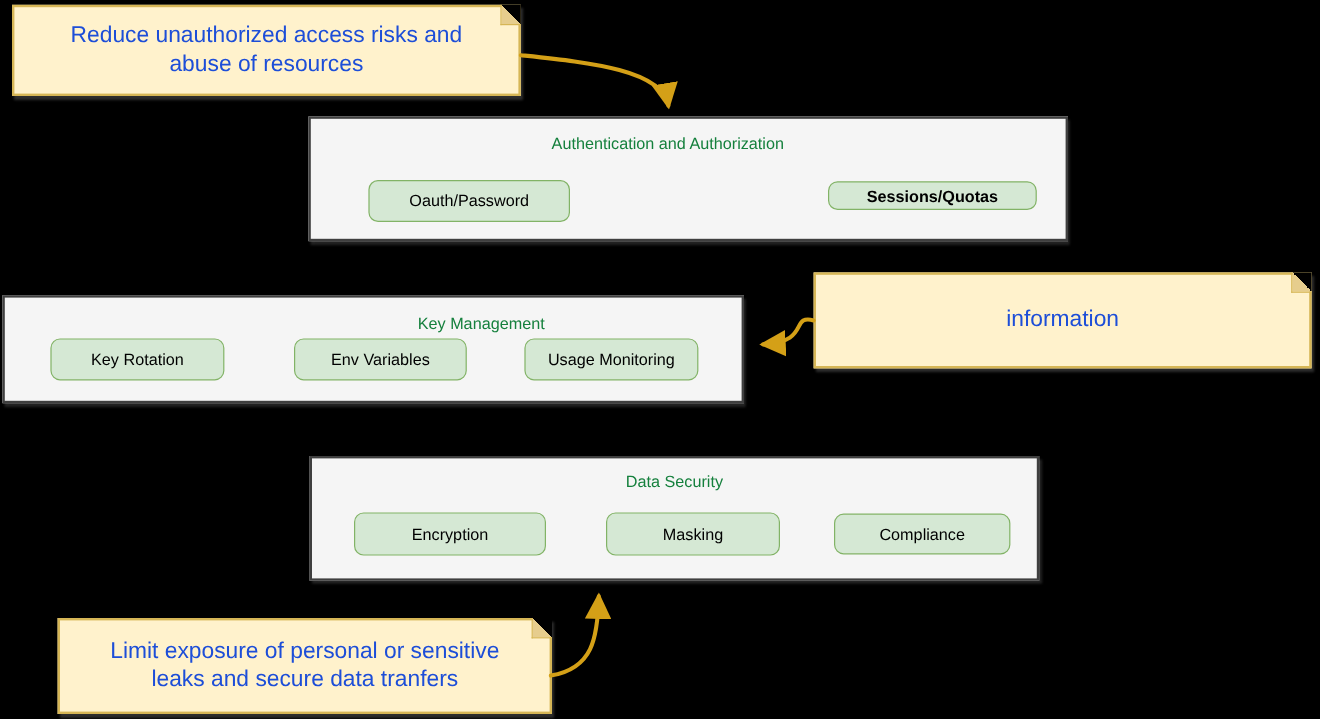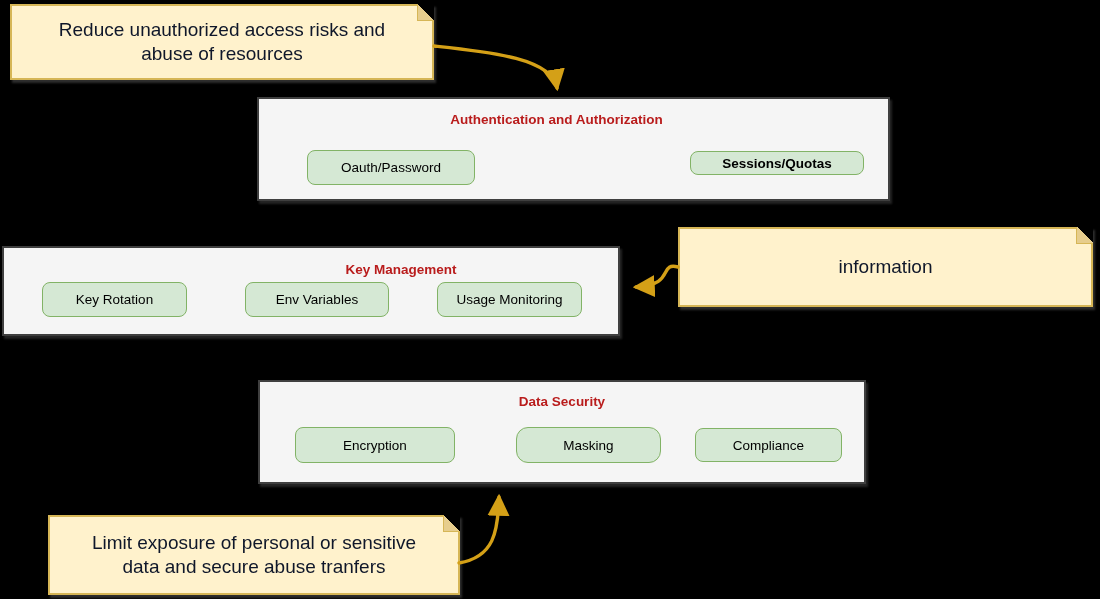--- a/index.html
+++ b/index.html
@@ -11,21 +11,21 @@
   }
   .canvas{position:absolute;inset:0;width:1100px;height:599px;}
 
   
   .note{
     position:absolute;
     background:#FFF2CC;
     border:2px solid #D6B656;
     box-shadow:2px 3px 2px rgba(130,130,130,0.35);
     display:flex;flex-direction:column;justify-content:center;align-items:center;
-    text-align:center;color:#0f172a;
+    text-align:center;color:#1d4ed8;
     font-size:19px;line-height:24px;
     box-sizing:border-box;
   }
   .note .fold{
     position:absolute;top:-2px;right:-2px;width:17px;height:17px;
     background:linear-gradient(225deg,#000000 0 50%,#E6CD8D 50% 100%);
     border-left:1px solid #D6B656;border-bottom:1px solid #D6B656;
     box-sizing:border-box;
   }
   .note-top{left:10px;top:4px;width:424px;height:76px;}
@@ -39,22 +39,22 @@
     border:2px solid #3F3F3F;
     box-shadow:2px 3px 2px rgba(120,120,120,0.3);
     box-sizing:border-box;
   }
   .box-auth{left:257px;top:97px;width:633px;height:104px;}
   .box-keys{left:2px;top:246px;width:618px;height:90px;}
   .box-data{left:258px;top:380px;width:608px;height:104px;}
 
   .box-title{
     position:absolute;left:0;right:0;
-    text-align:center;color:#b91c1c;
-    font-size:13.5px;line-height:16px;font-weight:bold;
+    text-align:center;color:#15803d;
+    font-size:13.5px;line-height:16px;
   }
   .box-auth .box-title{top:13px;transform:translateX(-17px);}
   .box-keys .box-title{top:14px;transform:translateX(90px);}
   .box-data .box-title{top:12px;}
 
   
   .pill{
     position:absolute;
     background:#D5E8D4;
     border:1.5px solid #82B366;
@@ -67,21 +67,21 @@
   }
   .pill-oauth{left:48px;top:51px;width:168px;height:35px;}
   .pill-rbac{left:215px;top:49px;width:171px;height:38px;}
   .pill-sessions{left:431px;top:52px;width:174px;height:24px;font-weight:bold;}
 
   .pill-keyrot{left:38px;top:34px;width:145px;height:35px;}
   .pill-env{left:241px;top:34px;width:144px;height:35px;}
   .pill-usage{left:433px;top:34px;width:145px;height:35px;}
 
   .pill-enc{left:35px;top:45px;width:160px;height:36px;}
-  .pill-mask{left:256px;top:45px;width:145px;height:36px;border-radius:12px;}
+  .pill-mask{left:245px;top:45px;width:145px;height:36px;}
   .pill-comp{left:435px;top:46px;width:147px;height:34px;}
 
   .arrows{position:absolute;inset:0;pointer-events:none;}
 </style>
 </head>
 <body>
 
 <div class="canvas">
 
   <div class="note note-top">
@@ -111,21 +111,21 @@
   <div class="container-box box-data">
     <div class="box-title">Data Security</div>
     <div class="pill pill-enc">Encryption</div>
     <div class="pill pill-mask">Masking</div>
     <div class="pill pill-comp">Compliance</div>
   </div>
 
   <div class="note note-bottom">
     <div class="fold"></div>
     <div>Limit exposure of personal or sensitive</div>
-    <div>data and secure abuse tranfers</div>
+    <div>leaks and secure data tranfers</div>
   </div>
 
   <svg class="arrows" width="1100" height="599" viewBox="0 0 1100 599">
     <defs>
       <marker id="ah" viewBox="0 0 10 10" refX="8.5" refY="5" markerWidth="6.5" markerHeight="6.5" orient="auto-start-reverse">
         <path d="M 0 0 L 10 5 L 0 10 z" fill="#D4A017"></path>
       </marker>
     </defs>
     <path d="M 434 46 C 490 52 552 58 557 88" fill="none" stroke="#D4A017" stroke-width="3.4" stroke-linecap="round" marker-end="url(#ah)"></path>
     <path d="M 678 267 C 658 262 676 285 636 287" fill="none" stroke="#D4A017" stroke-width="3.4" stroke-linecap="round" marker-end="url(#ah)"></path>

